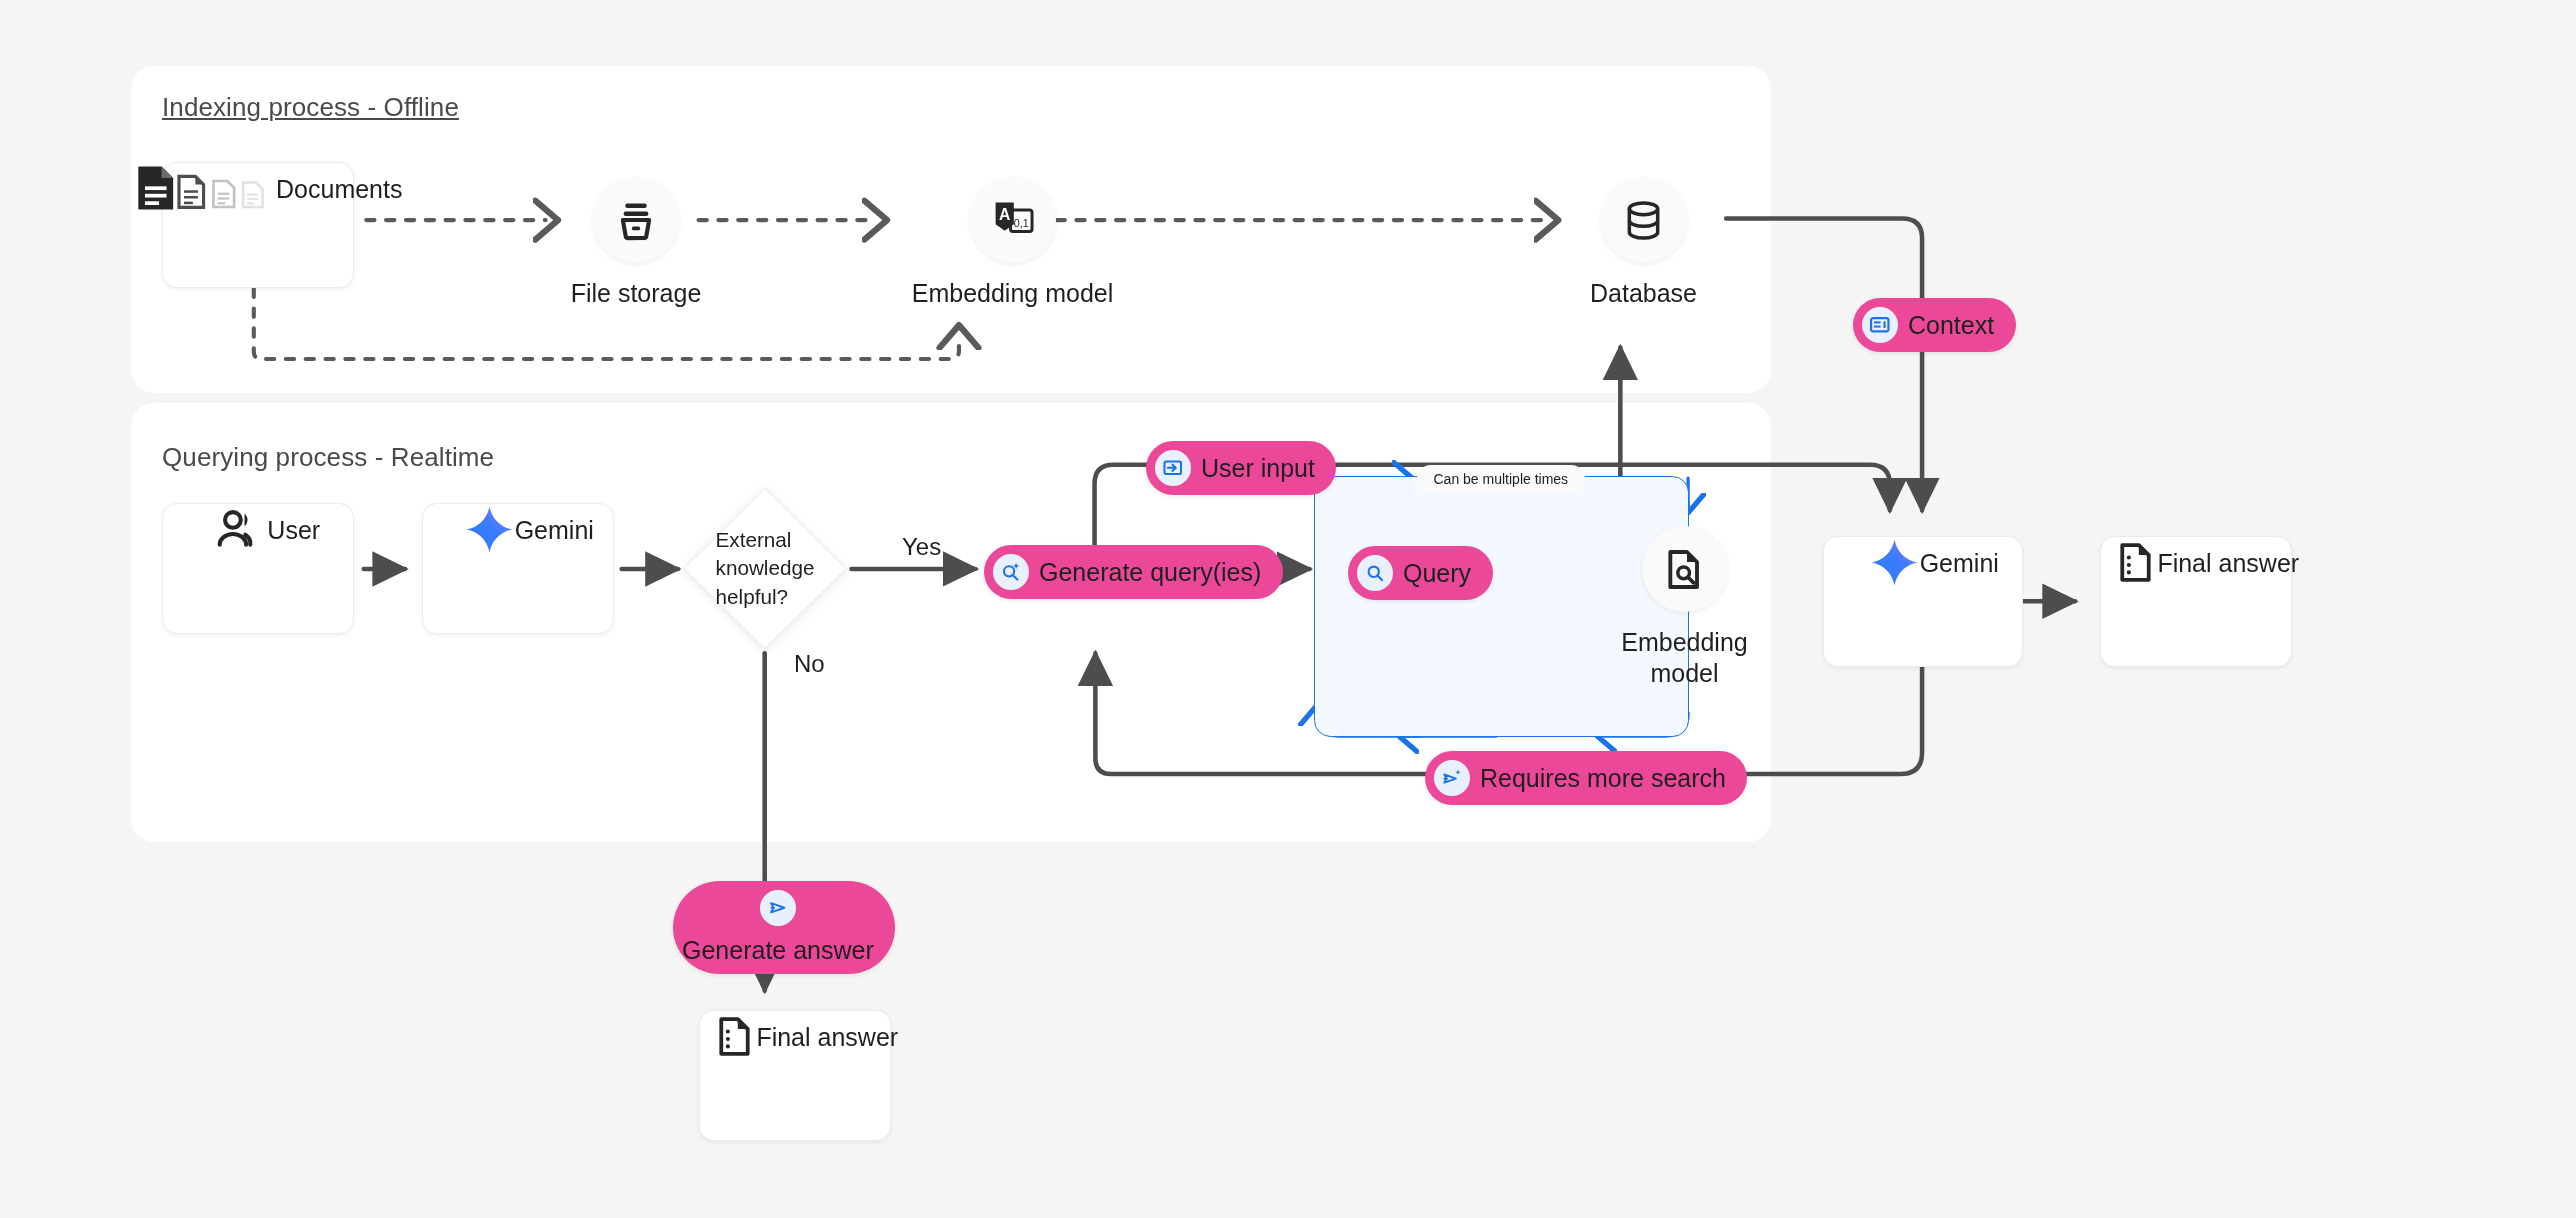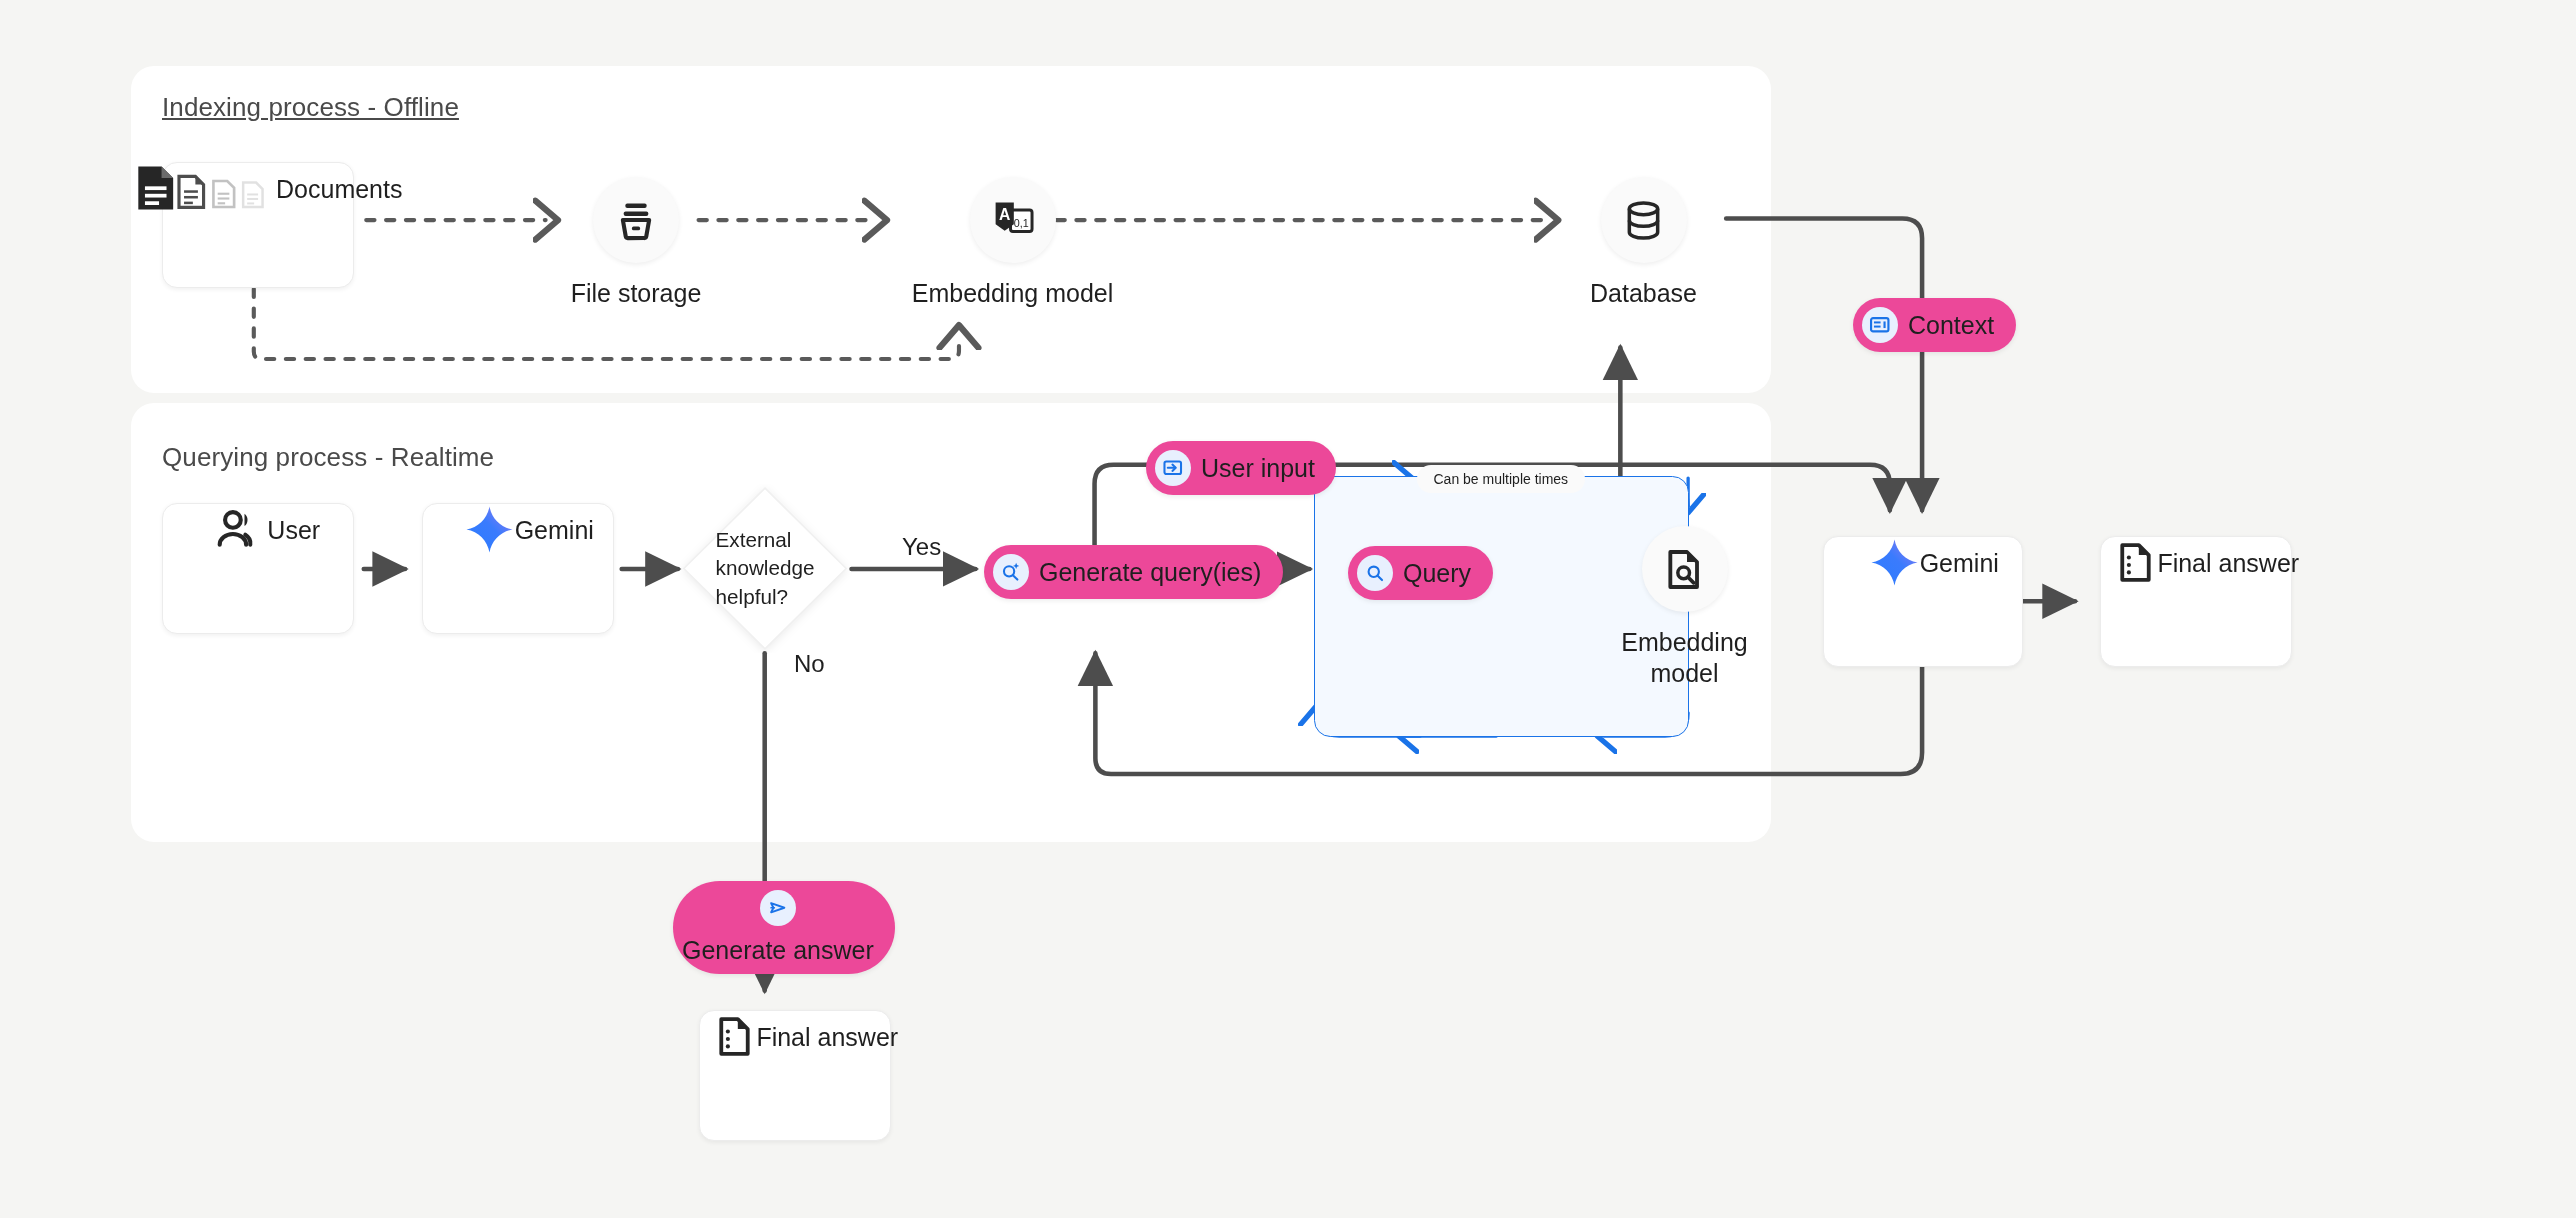--- a/index.html
+++ b/index.html
@@ -347,20 +347,30 @@
     <span class="pill-icon">
       <svg width="21.5" height="21.5" viewBox="0 0 26 26">
         <rect x="3" y="5.5" width="20" height="15" rx="2.2" fill="none" stroke="#1a73e8" stroke-width="2.5"></rect>
         <path d="M7,13 h9" stroke="#1a73e8" stroke-width="2.5" stroke-linecap="round"></path>
         <path d="M12.6,9.2 L16.6,13 L12.6,16.8" fill="none" stroke="#1a73e8" stroke-width="2.5" stroke-linecap="round" stroke-linejoin="round"></path>
       </svg>
     </span>
     <span class="pill-text">User input</span>
   </div>
 
+  <div class="pill" style="left:1425px; top:751px;">
+    <span class="pill-icon">
+      <svg width="21.5" height="21.5" viewBox="0 0 26 26">
+        <path d="M4,9 L18,14 L4,19 L6.5,14 Z" fill="none" stroke="#1a73e8" stroke-width="2.3" stroke-linejoin="round"></path>
+        <path d="M4,14 h3.5" stroke="#1a73e8" stroke-width="2.1" stroke-linecap="round"></path>
+        <path d="M20.5,3.2 l.9,2.2 2.2,.9 -2.2,.9 -.9,2.2 -.9,-2.2 -2.2,-.9 2.2,-.9 z" fill="#1a73e8"></path>
+      </svg>
+    </span>
+    <span class="pill-text">Requires more search</span>
+  </div>
 
   <div class="card" style="left:1823px; top:536px; width:200px; height:131px;">
     <div class="glyph">
       <svg width="51" height="51" viewBox="0 0 62 62">
         <defs>
           <linearGradient id="gemGrad2" x1="0" y1="1" x2="1" y2="0">
             <stop offset="0%" stop-color="#2b7cff"></stop>
             <stop offset="55%" stop-color="#3a7bfd"></stop>
             <stop offset="100%" stop-color="#9a7bf0"></stop>
           </linearGradient>

